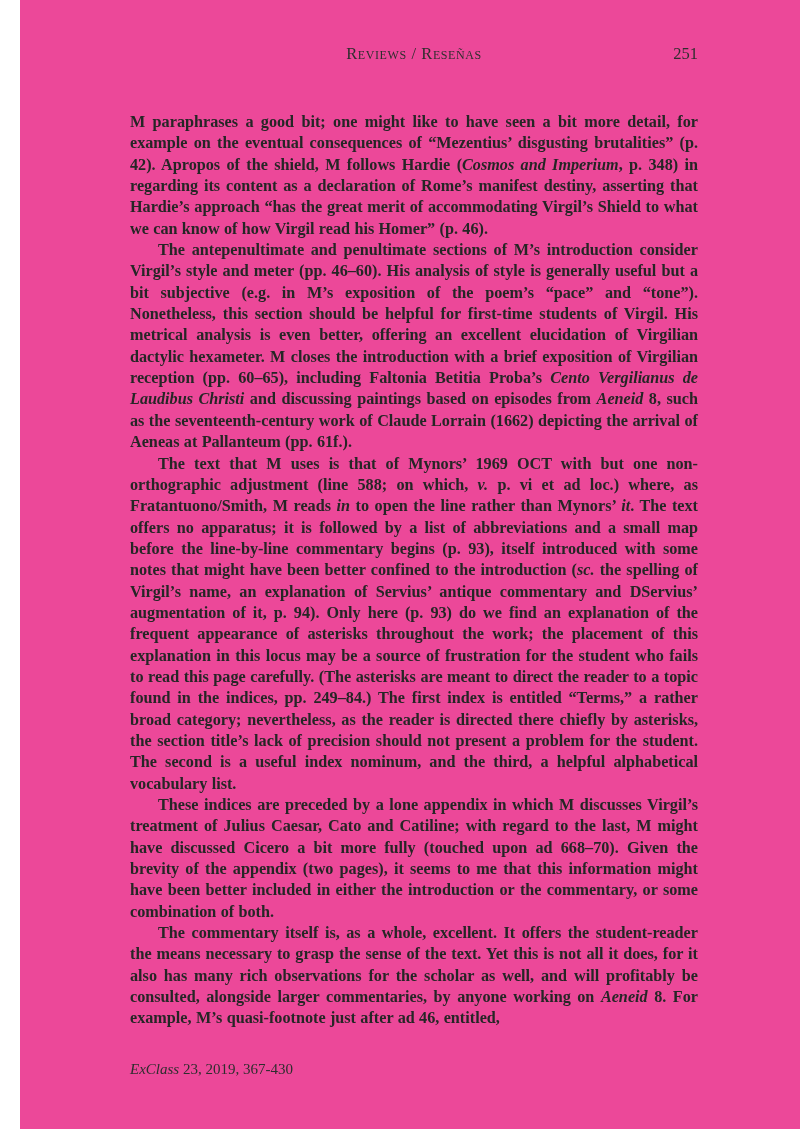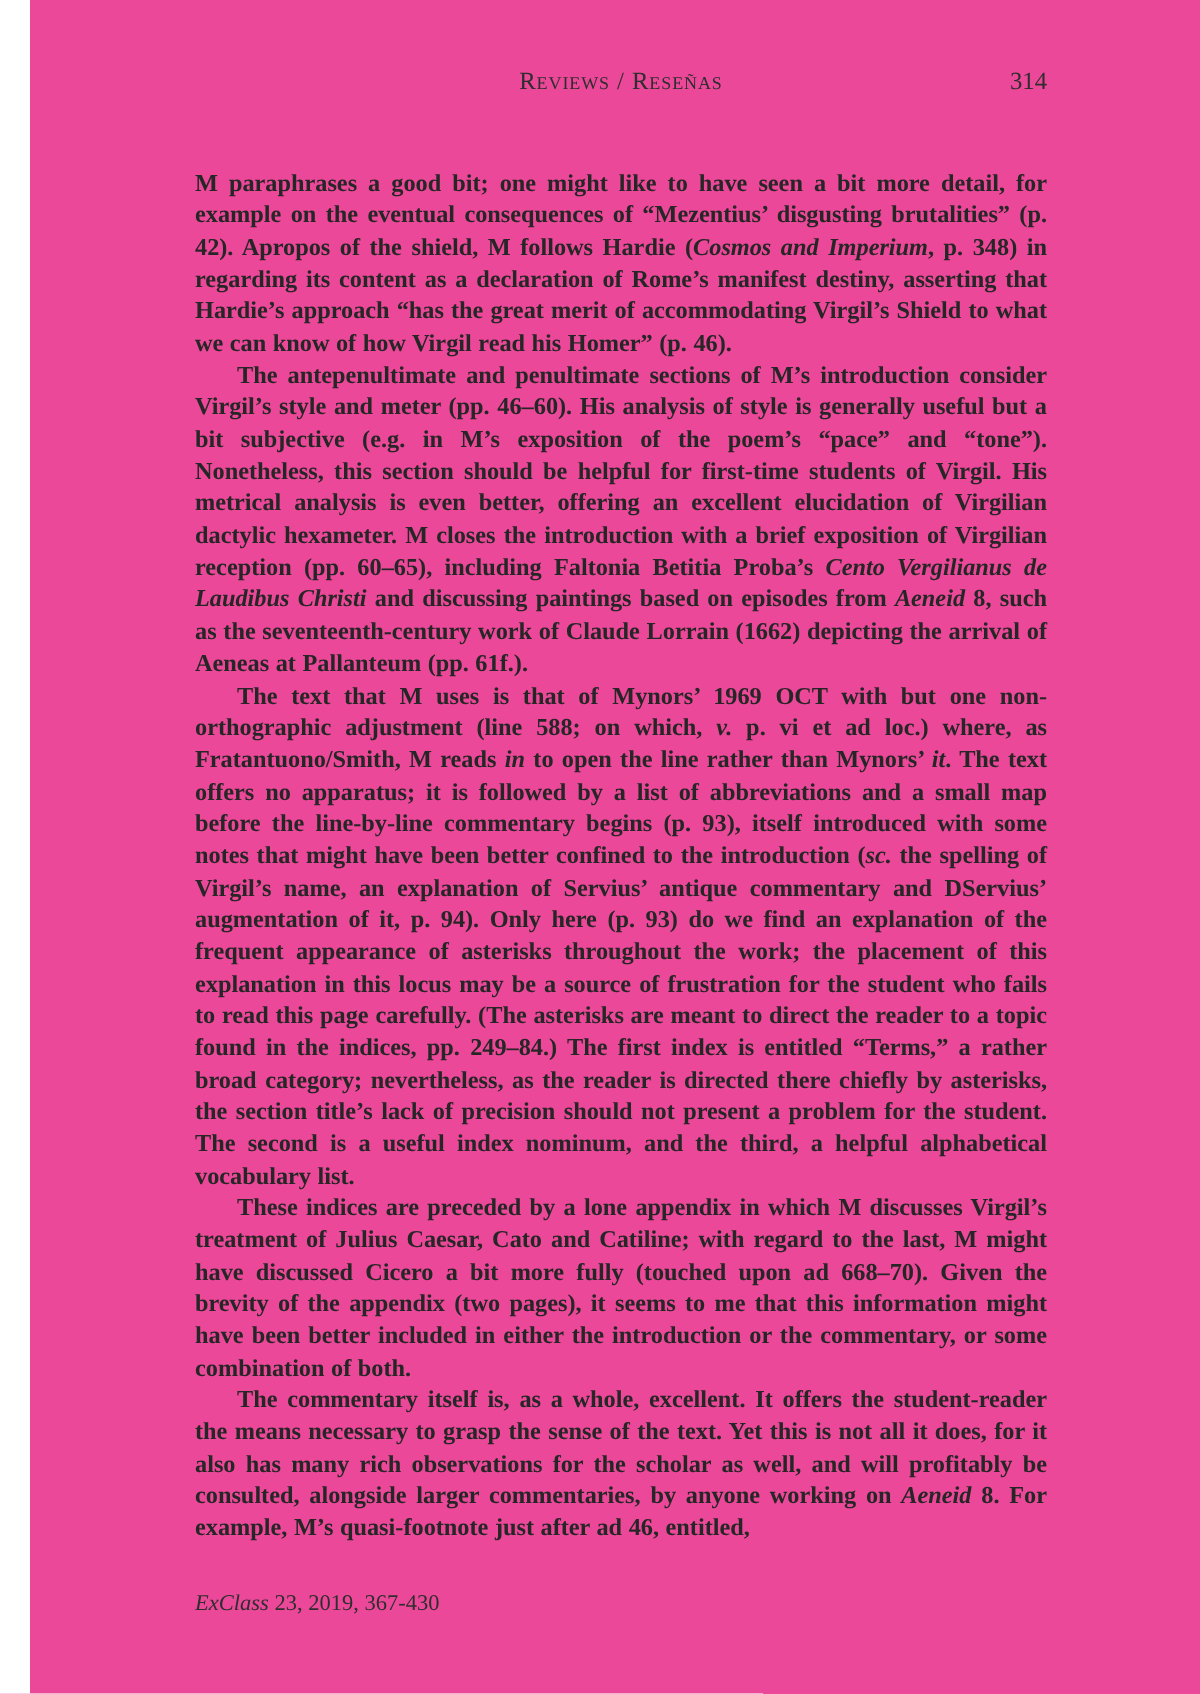--- a/index.html
+++ b/index.html
@@ -74,21 +74,21 @@
     color: #2e2e2e;
   }
 </style>
 </head>
 <body>
 
 <div class="page">
 
   <header class="page-header">
     <span class="running-head">Reviews / Reseñas</span>
-    <span class="page-number">314</span>
+    <span class="page-number">251</span>
   </header>
 
   <main class="page-body">
 
   <p class=""><span>M paraphrases a good bit; one might like to have seen a bit more detail, for example on the eventual consequences of “Mezentius’ disgusting brutalities” (p. 42). Apropos of the shield, M follows Hardie (</span><em>Cosmos and Imperium</em><span>, p. 348) in regarding its content as a declaration of Rome’s manifest destiny, asserting that Hardie’s approach “has the great merit of accommodating Virgil’s Shield to what we can know of how Virgil read his Homer” (p. 46).</span></p>
       <p class="indent"><span>The antepenultimate and penultimate sections of M’s introduction consider Virgil’s style and meter (pp. 46–60). His analysis of style is generally useful but a bit subjective (e.g. in M’s exposition of the poem’s “pace” and “tone”). Nonetheless, this section should be helpful for first-time students of Virgil. His metrical analysis is even better, offering an excellent elucidation of Virgilian dactylic hexameter. M closes the introduction with a brief exposition of Virgilian reception (pp. 60–65), including Faltonia Betitia Proba’s </span><em>Cento Vergilianus de Laudibus Christi</em><span> and discussing paintings based on episodes from </span><em>Aeneid</em><span> 8, such as the seventeenth-century work of Claude Lorrain (1662) depicting the arrival of Aeneas at Pallanteum (pp. 61f.).</span></p>
       <p class="indent"><span>The text that M uses is that of Mynors’ 1969 OCT with but one non-orthographic adjustment (line 588; on which, </span><em>v.</em><span> p. vi et ad loc.) where, as Fratantuono/Smith, M reads </span><em>in</em><span> to open the line rather than Mynors’ </span><em>it</em><span>. The text offers no apparatus; it is followed by a list of abbreviations and a small map before the line-by-line commentary begins (p. 93), itself introduced with some notes that might have been better confined to the introduction (</span><em>sc.</em><span> the spelling of Virgil’s name, an explanation of Servius’ antique commentary and DServius’ augmentation of it, p. 94). Only here (p. 93) do we find an explanation of the frequent appearance of asterisks throughout the work; the placement of this explanation in this locus may be a source of frustration for the student who fails to read this page carefully. (The asterisks are meant to direct the reader to a topic found in the indices, pp. 249–84.) The first index is entitled “Terms,” a rather broad category; nevertheless, as the reader is directed there chiefly by asterisks, the section title’s lack of precision should not present a problem for the student. The second is a useful index nominum, and the third, a helpful alphabetical vocabulary list.</span></p>
       <p class="indent"><span>These indices are preceded by a lone appendix in which M discusses Virgil’s treatment of Julius Caesar, Cato and Catiline; with regard to the last, M might have discussed Cicero a bit more fully (touched upon ad 668–70). Given the brevity of the appendix (two pages), it seems to me that this information might have been better included in either the introduction or the commentary, or some combination of both.</span></p>
       <p class="indent"><span>The commentary itself is, as a whole, excellent. It offers the student-reader the means necessary to grasp the sense of the text. Yet this is not all it does, for it also has many rich observations for the scholar as well, and will profitably be consulted, alongside larger commentaries, by anyone working on </span><em>Aeneid</em><span> 8. For example, M’s quasi-footnote just after ad 46, entitled,</span></p>
     </main>

